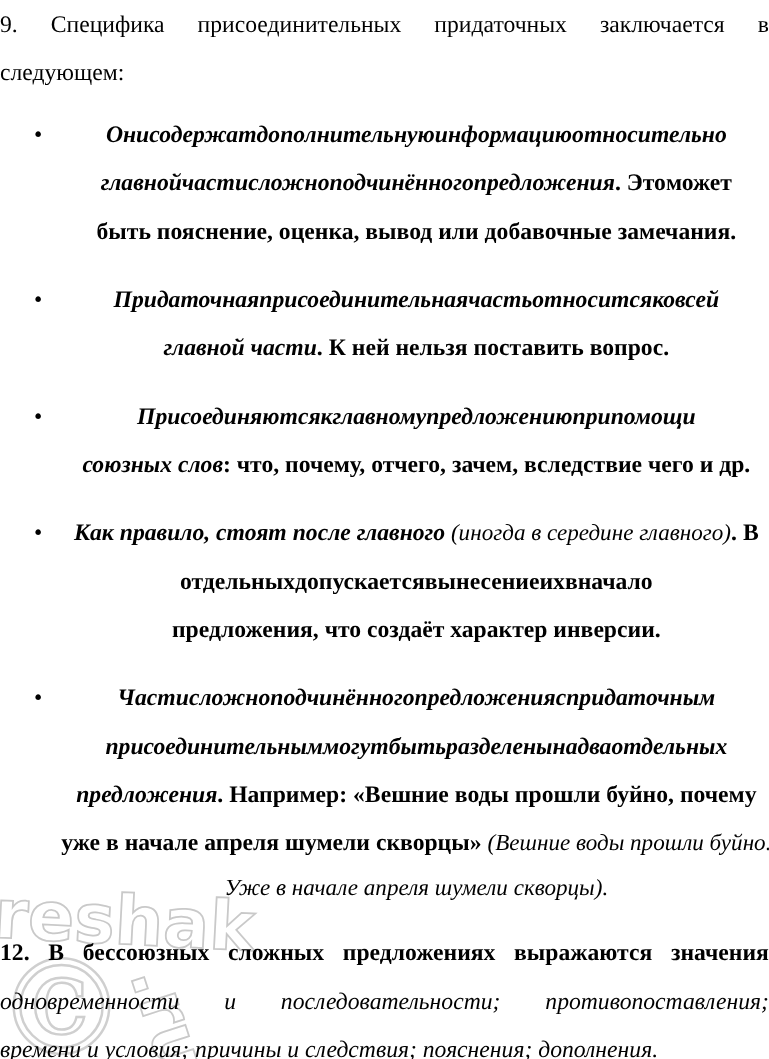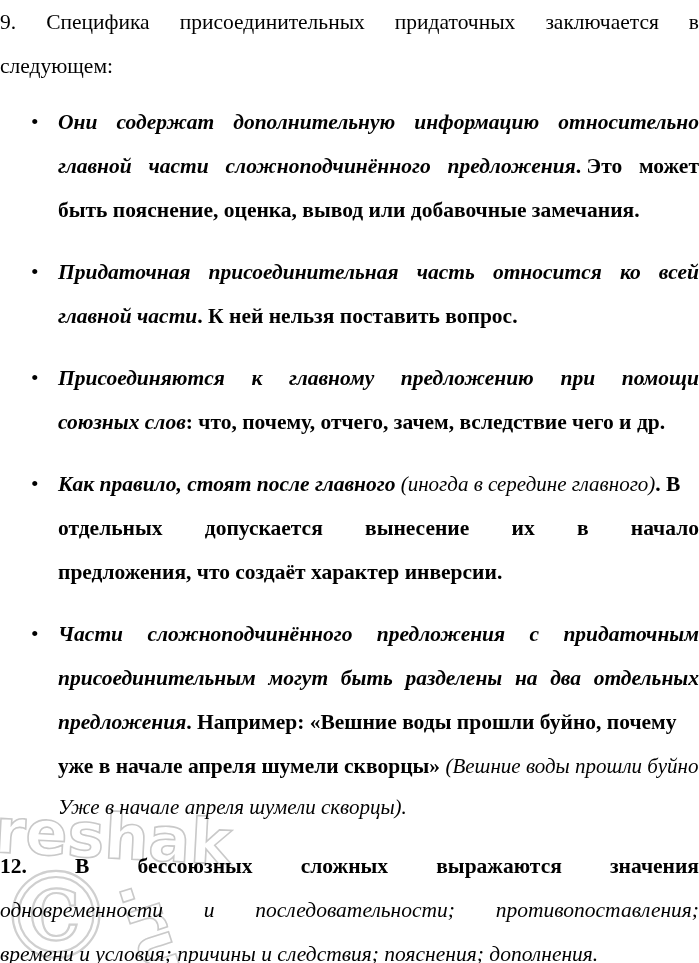--- a/index.html
+++ b/index.html
@@ -73,20 +73,21 @@
 
   .para-9  { font-size: 21.5px; line-height: 44px; }
   .para-10 { font-size: 21.5px; line-height: 44px; }
 
   .bullet-block {
     position: relative;
   }
   .bullet-block .ln {
     padding-left: 58px;
     width: 699px;
+    justify-content: center;
   }
 
   .bullet-dot {
     position: absolute;
     left: 31px;
     width: 10px;
     text-align: left;
     font-size: 21.5px;
   }
 
@@ -237,20 +238,21 @@
     </div>
 
     <div class="blk-gap-m"></div>
 
     <div class="para-10">
       <div class="ln just">
         <span class="w rm">12.</span>
         <span class="w rm">В</span>
         <span class="w rm">бессоюзных</span>
         <span class="w rm">сложных</span>
+        <span class="w rm">предложениях</span>
         <span class="w rm">выражаются</span>
         <span class="w rm">значения</span>
       </div>
       <div class="ln just">
         <span class="w i">одновременности</span>
         <span class="w i">и</span>
         <span class="w i">последовательности;</span>
         <span class="w i">противопоставления;</span>
       </div>
       <div class="ln last">

